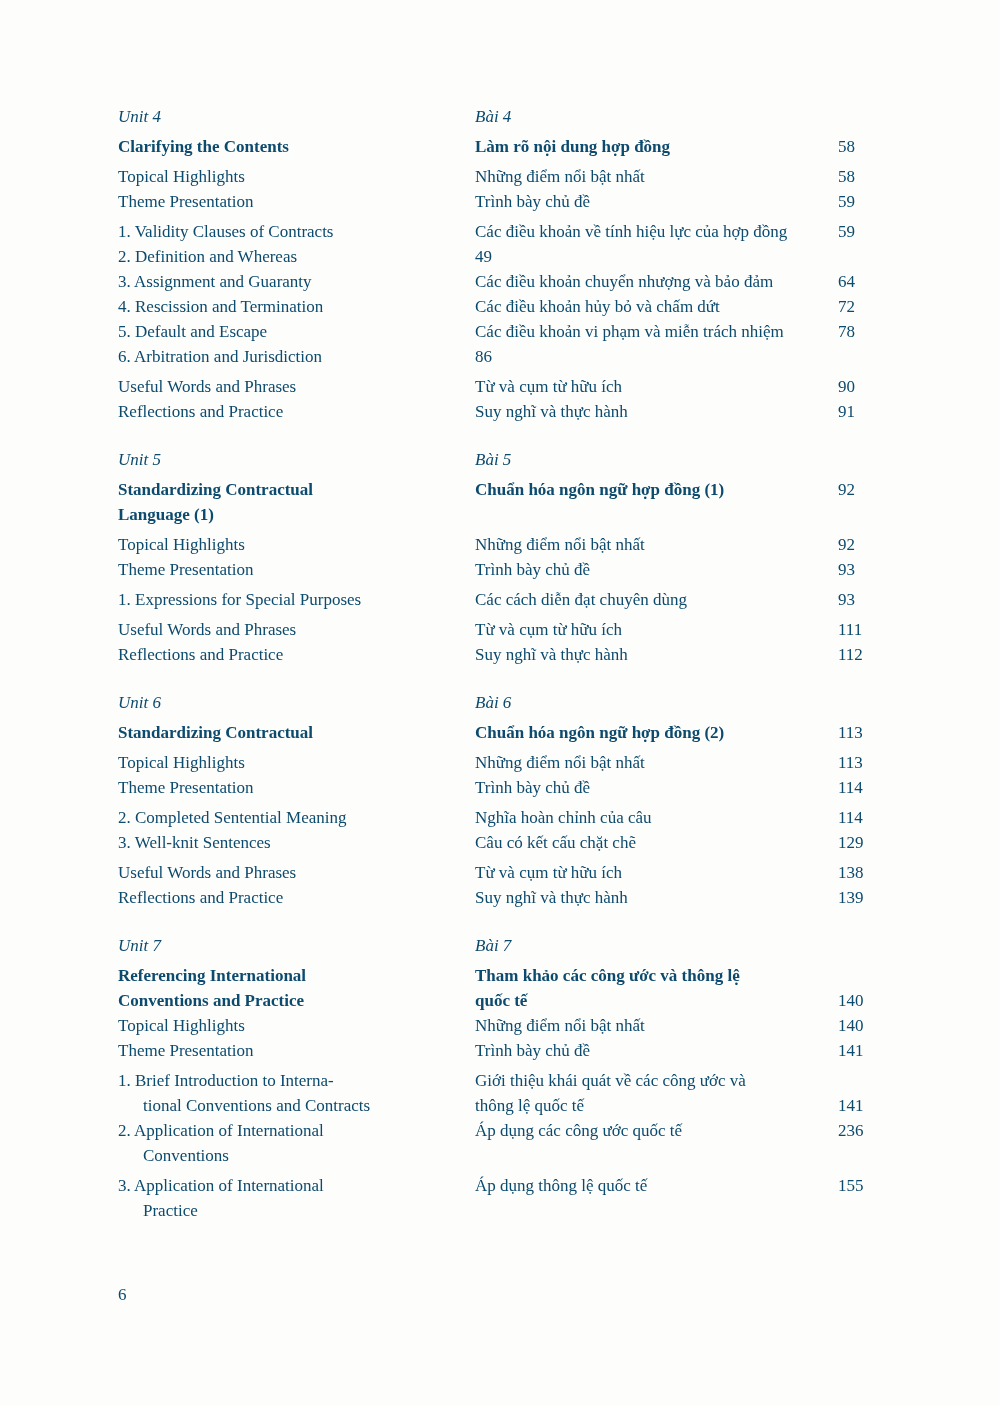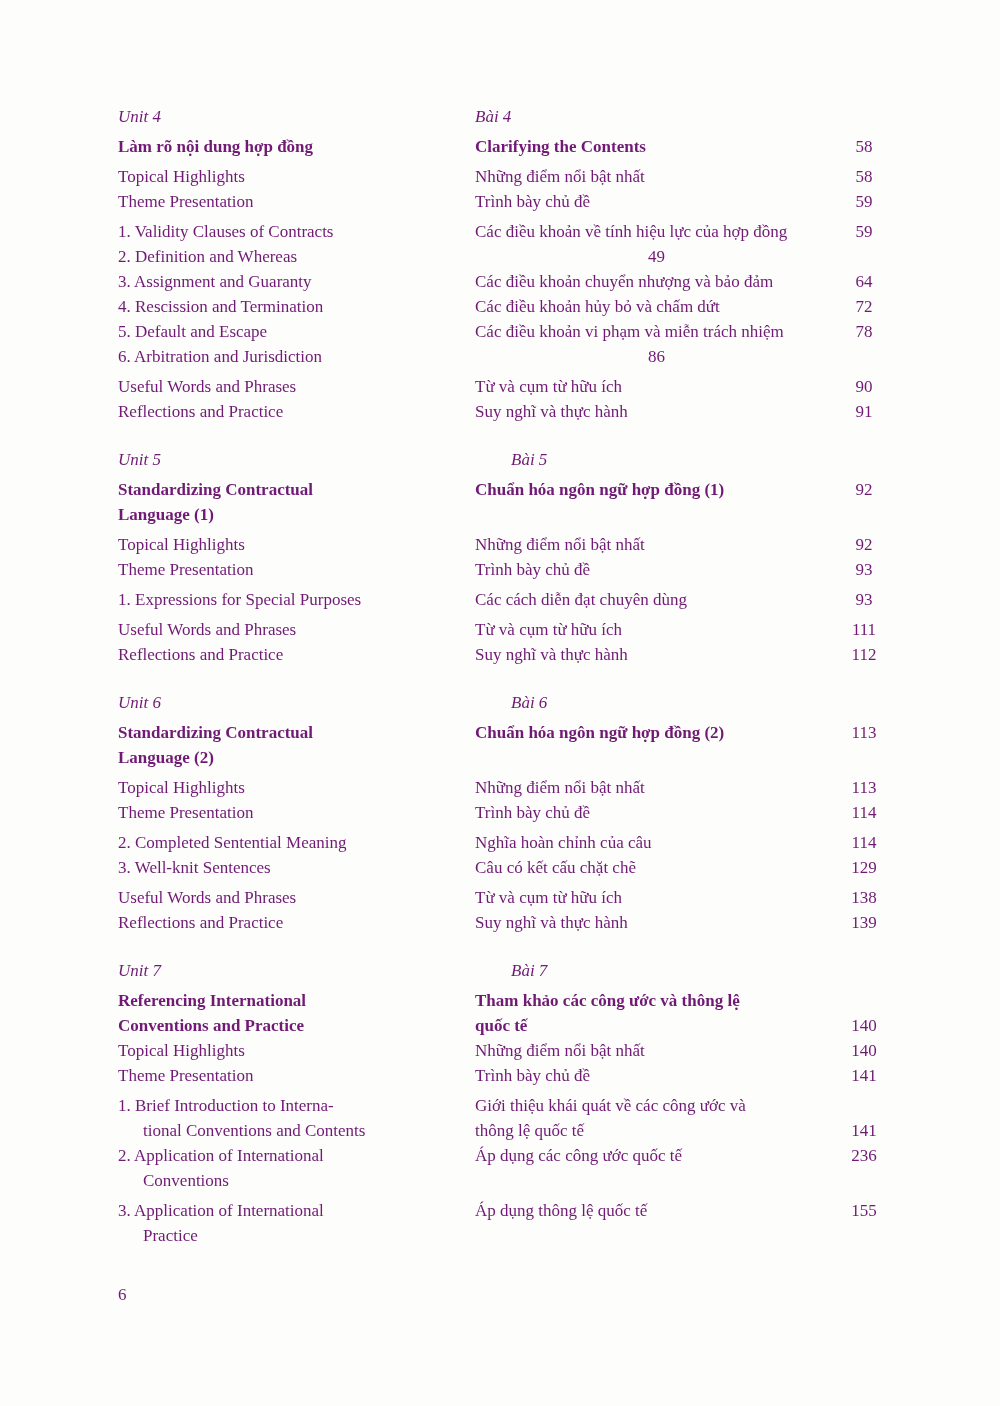--- a/index.html
+++ b/index.html
@@ -3,39 +3,39 @@
 <meta charset="utf-8">
 <style>
   * { margin: 0; padding: 0; box-sizing: border-box; }
   html, body { background: #ffffff; }
   .page {
     position: relative;
     width: 1000px;
     height: 1406px;
     background: #fdfdfb;
     font-family: "Liberation Serif", "DejaVu Serif", serif;
-    color: #701a75;
+    color: #0c4a6e;
     overflow: hidden;
   }
   .toc {
     position: absolute;
     top: 104px;
     left: 118px;
     right: 110px;
   }
   .toc-line {
     display: grid;
     grid-template-columns: 357px 1fr 52px;
     line-height: 25px;
     font-size: 17px;
   }
   .cell { white-space: nowrap; }
-  .pg { text-align: center; font-weight: normal; }
+  .pg { text-align: left; font-weight: normal; }
   .gap-small { margin-top: 5px; }
-  .gap-large { margin-top: 23px; gap: 36px; }
+  .gap-large { margin-top: 23px; }
   .style-unit .en, .style-unit .vi { font-style: italic; }
   .style-title .en, .style-title .vi { font-weight: bold; }
   .indent { padding-left: 25px; }
   .footer-num {
     position: absolute;
     left: 118px;
     top: 1285px;
     font-size: 17px;
   }
 </style>
@@ -43,22 +43,22 @@
 <body>
 
 <div class="page">
   <div class="toc">
       <div class="toc-line style-unit">
     <span class="cell en">Unit 4</span>
     <span class="cell vi">Bài 4</span>
     <span class="cell pg"></span>
   </div>
       <div class="toc-line style-title gap-small">
+    <span class="cell en">Clarifying the Contents</span>
     <span class="cell vi">Làm rõ nội dung hợp đồng</span>
-    <span class="cell en">Clarifying the Contents</span>
     <span class="cell pg">58</span>
   </div>
       <div class="toc-line gap-small">
     <span class="cell en">Topical Highlights</span>
     <span class="cell vi">Những điểm nổi bật nhất</span>
     <span class="cell pg">58</span>
   </div>
       <div class="toc-line">
     <span class="cell en">Theme Presentation</span>
     <span class="cell vi">Trình bày chủ đề</span>
@@ -144,25 +144,20 @@
   </div>
       <div class="toc-line style-unit gap-large">
     <span class="cell en">Unit 6</span>
     <span class="cell vi">Bài 6</span>
     <span class="cell pg"></span>
   </div>
       <div class="toc-line style-title gap-small">
     <span class="cell en">Standardizing Contractual</span>
     <span class="cell vi">Chuẩn hóa ngôn ngữ hợp đồng (2)</span>
     <span class="cell pg">113</span>
-  </div>
-      <div class="toc-line style-title">
-    <span class="cell en">Language (2)</span>
-    <span class="cell vi"></span>
-    <span class="cell pg"></span>
   </div>
       <div class="toc-line gap-small">
     <span class="cell en">Topical Highlights</span>
     <span class="cell vi">Những điểm nổi bật nhất</span>
     <span class="cell pg">113</span>
   </div>
       <div class="toc-line">
     <span class="cell en">Theme Presentation</span>
     <span class="cell vi">Trình bày chủ đề</span>
     <span class="cell pg">114</span>
@@ -211,21 +206,21 @@
     <span class="cell en">Theme Presentation</span>
     <span class="cell vi">Trình bày chủ đề</span>
     <span class="cell pg">141</span>
   </div>
       <div class="toc-line gap-small">
     <span class="cell en">1. Brief Introduction to Interna-</span>
     <span class="cell vi">Giới thiệu khái quát về các công ước và</span>
     <span class="cell pg"></span>
   </div>
       <div class="toc-line">
-    <span class="cell en indent">tional Conventions and Contents</span>
+    <span class="cell en indent">tional Conventions and Contracts</span>
     <span class="cell vi">thông lệ quốc tế</span>
     <span class="cell pg">141</span>
   </div>
       <div class="toc-line">
     <span class="cell en">2. Application of International</span>
     <span class="cell vi">Áp dụng các công ước quốc tế</span>
     <span class="cell pg">236</span>
   </div>
       <div class="toc-line">
     <span class="cell en indent">Conventions</span>

